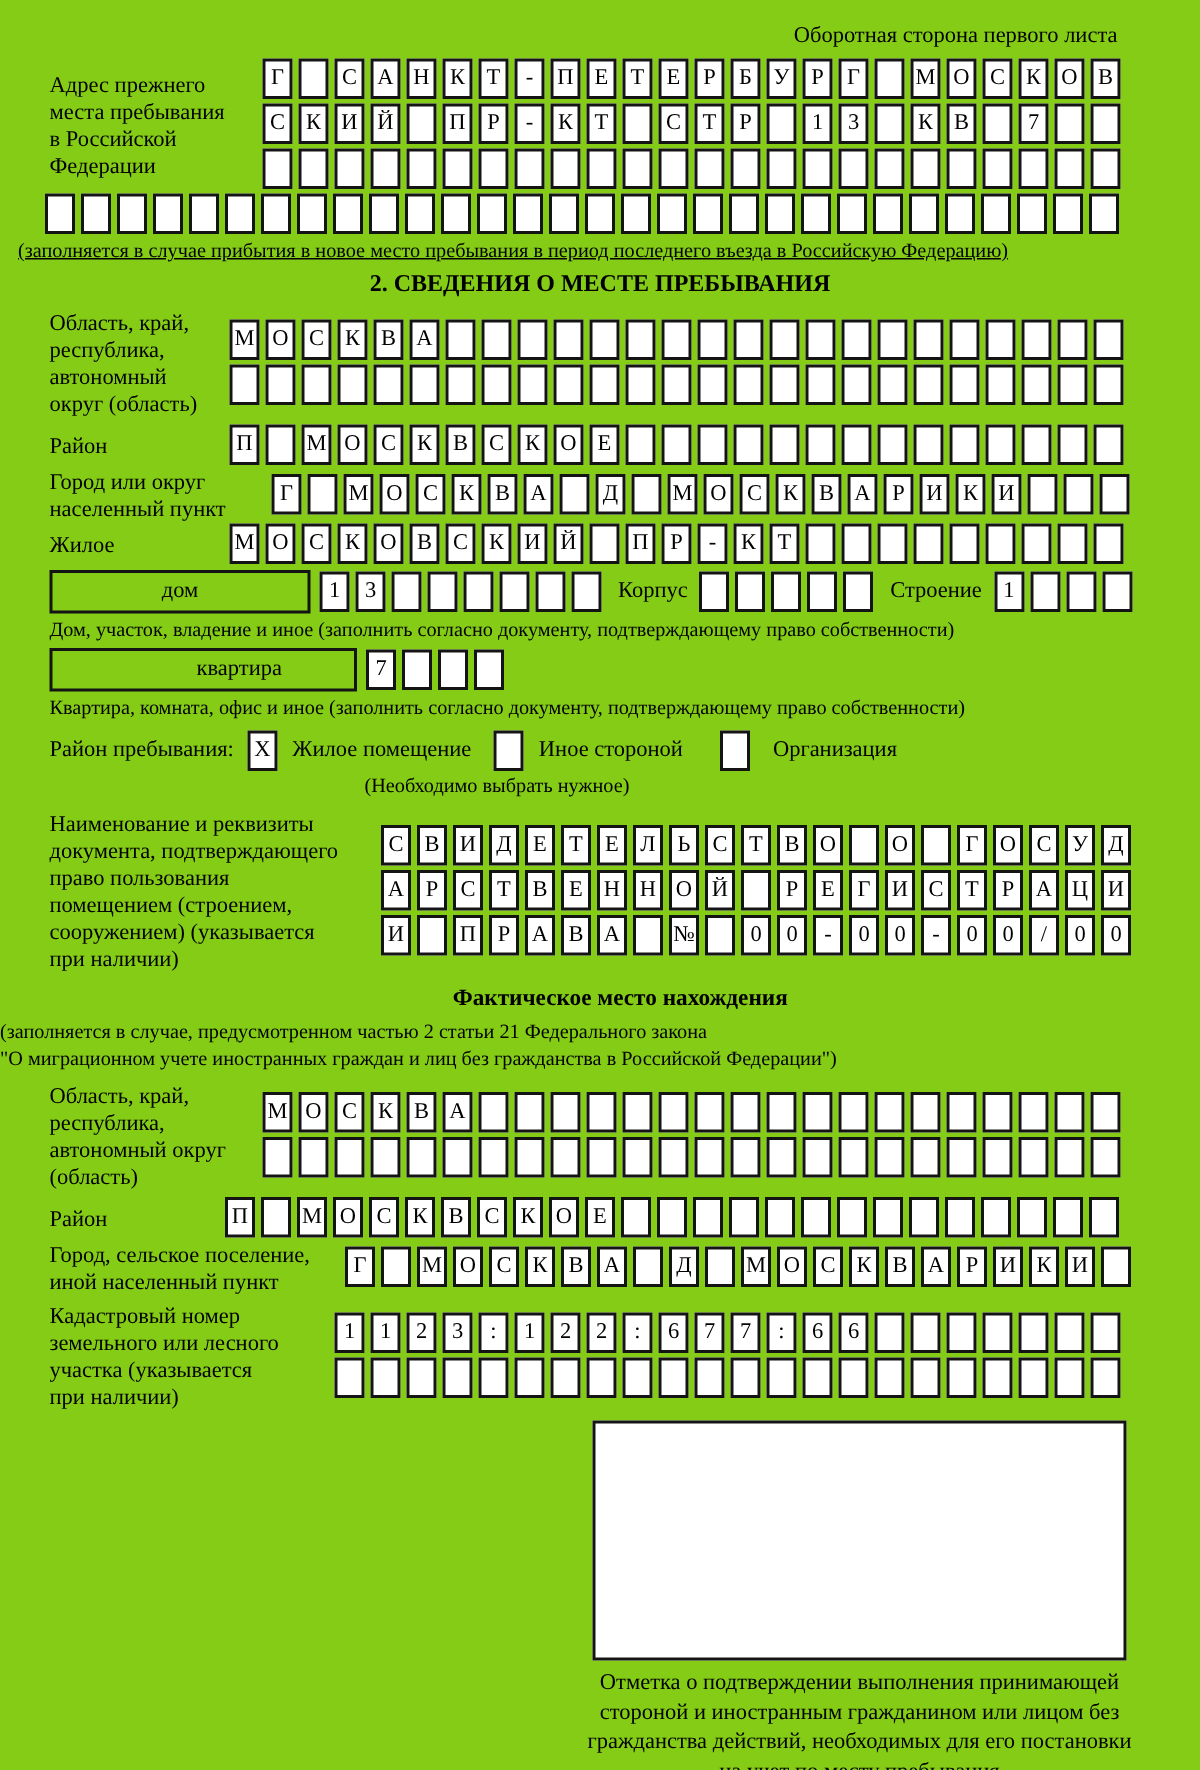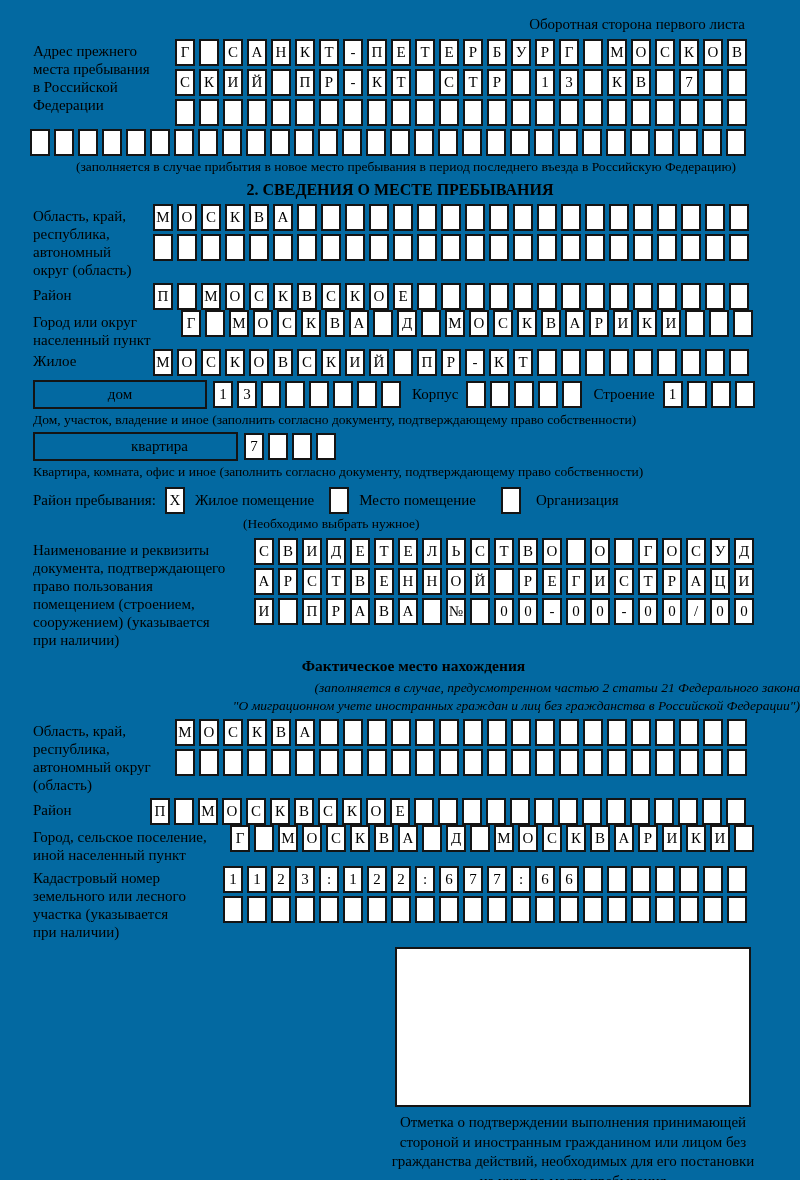--- a/index.html
+++ b/index.html
@@ -1,53 +1,53 @@
 <!DOCTYPE html>
 <html><head>
 <meta charset="utf-8">
 <style>
   html,body{margin:0;padding:0;background:#fff;}
   .page{
-    position:relative;width:800px;height:1180px;background:#0369a1;color:#000;
+    position:relative;width:800px;height:1180px;background:#84cc16;color:#000;
     font-family:"Liberation Serif","DejaVu Serif",serif;font-size:15px;
     overflow:hidden;box-sizing:border-box;
   }
   .hdr{ text-align:right;padding:16px 55px 0 0;font-size:15px; }
-  .fblock{ display:flex;align-items:flex-start;margin-left:33px; }
+  .fblock{ display:flex;align-items:center;margin-left:33px; }
   .flabel{ flex:none;font-size:15px;line-height:18px;padding-top:3px; }
   .pre{ white-space:pre-line; }
   .w142{ width:142px; } .w120{ width:120px; } .w148{ width:148px; }
   .w221{ width:221px; } .w117{ width:117px; } .w197{ width:197px; } .w190{ width:190px; }
   .rowscol{ display:flex;flex-direction:column;gap:3px; }
   .boxrow{ display:flex;gap:4px;height:27px;flex:none; }
   .cell{
     flex:none;width:20px;height:27px;border:2px solid #141414;box-sizing:border-box;
     display:flex;align-items:center;justify-content:center;
     font-size:15px;line-height:1;background:#fff;
   }
   .fullw{ margin:3px 0 0 30px; }
   .note{ font-size:13.5px;margin:2px 0 2px 33px;line-height:17px; }
-  .c{ text-align:center;margin-left:12px; }
+  .c{ margin-left:12px;text-decoration:underline; }
   .sectitle{ text-align:center;font-weight:bold;font-size:16px;margin:6px 0 5px 0; }
   .mt2{ margin-top:2px; } .mt4{ margin-top:4px; } .mt6{ margin-top:6px; }
   .houserow{ display:flex;align-items:center;margin:4px 0 0 33px; }
   .hbox{
     flex:none;height:29px;border:2px solid #141414;box-sizing:border-box;
     display:flex;align-items:center;justify-content:center;font-size:15px;text-align:right;
   }
   .bw172{ width:174px; } .bw204{ width:205px;padding-left:48px; }
   .ml6{ margin-left:6px; }
   .ilbl{ flex:none;margin:0 8px 0 11px;font-size:15px; }
   .stayrow{ display:flex;align-items:center;margin:7px 0 0 33px;height:26px; }
   .stayrow .cell{ margin-left:9px; }
   .stayrow .optlbl{ margin-left:10px; }
   .stayrow .g2{ margin-left:15px; } .stayrow .g3{ margin-left:25px; }
   .staynote{ font-size:13.5px;margin:3px 0 0 243px; }
   .facttitle{ text-align:center;font-weight:bold;font-size:15.5px;margin:8px 0 4px 0;padding-left:27px; }
-  .factnote{ text-align:right;font-size:13.5px;line-height:18px;margin-bottom:4px;font-style:italic; }
+  .factnote{ text-align:left;font-size:13.5px;line-height:18px;margin-bottom:4px; }
   .stamp{
     width:356px;height:160px;border:2px solid #141414;box-sizing:border-box;
     margin:6px 0 0 395px;background:#fff;
   }
   .stampnote{
     width:378px;margin:6px 0 0 384px;text-align:center;
     font-size:15px;line-height:19.5px;
   }
 </style>
 </head>
@@ -374,21 +374,21 @@
         <span class="cell"></span>
       </div>
   </div>
   <div class="note">Квартира, комната, офис и иное (заполнить согласно документу, подтверждающему право собственности)</div>
 
   <div class="stayrow">
     <span>Район пребывания:</span>
     <span class="cell">X</span>
     <span class="optlbl">Жилое помещение</span>
     <span class="cell g2"></span>
-    <span class="optlbl">Место помещение</span>
+    <span class="optlbl">Иное стороной</span>
     <span class="cell g3"></span>
     <span class="optlbl g2">Организация</span>
   </div>
   <div class="staynote">(Необходимо выбрать нужное)</div>
 
   <div class="fblock mt6">
     <div class="flabel w221 pre">Наименование и реквизиты
 документа, подтверждающего
 право пользования
 помещением (строением,

